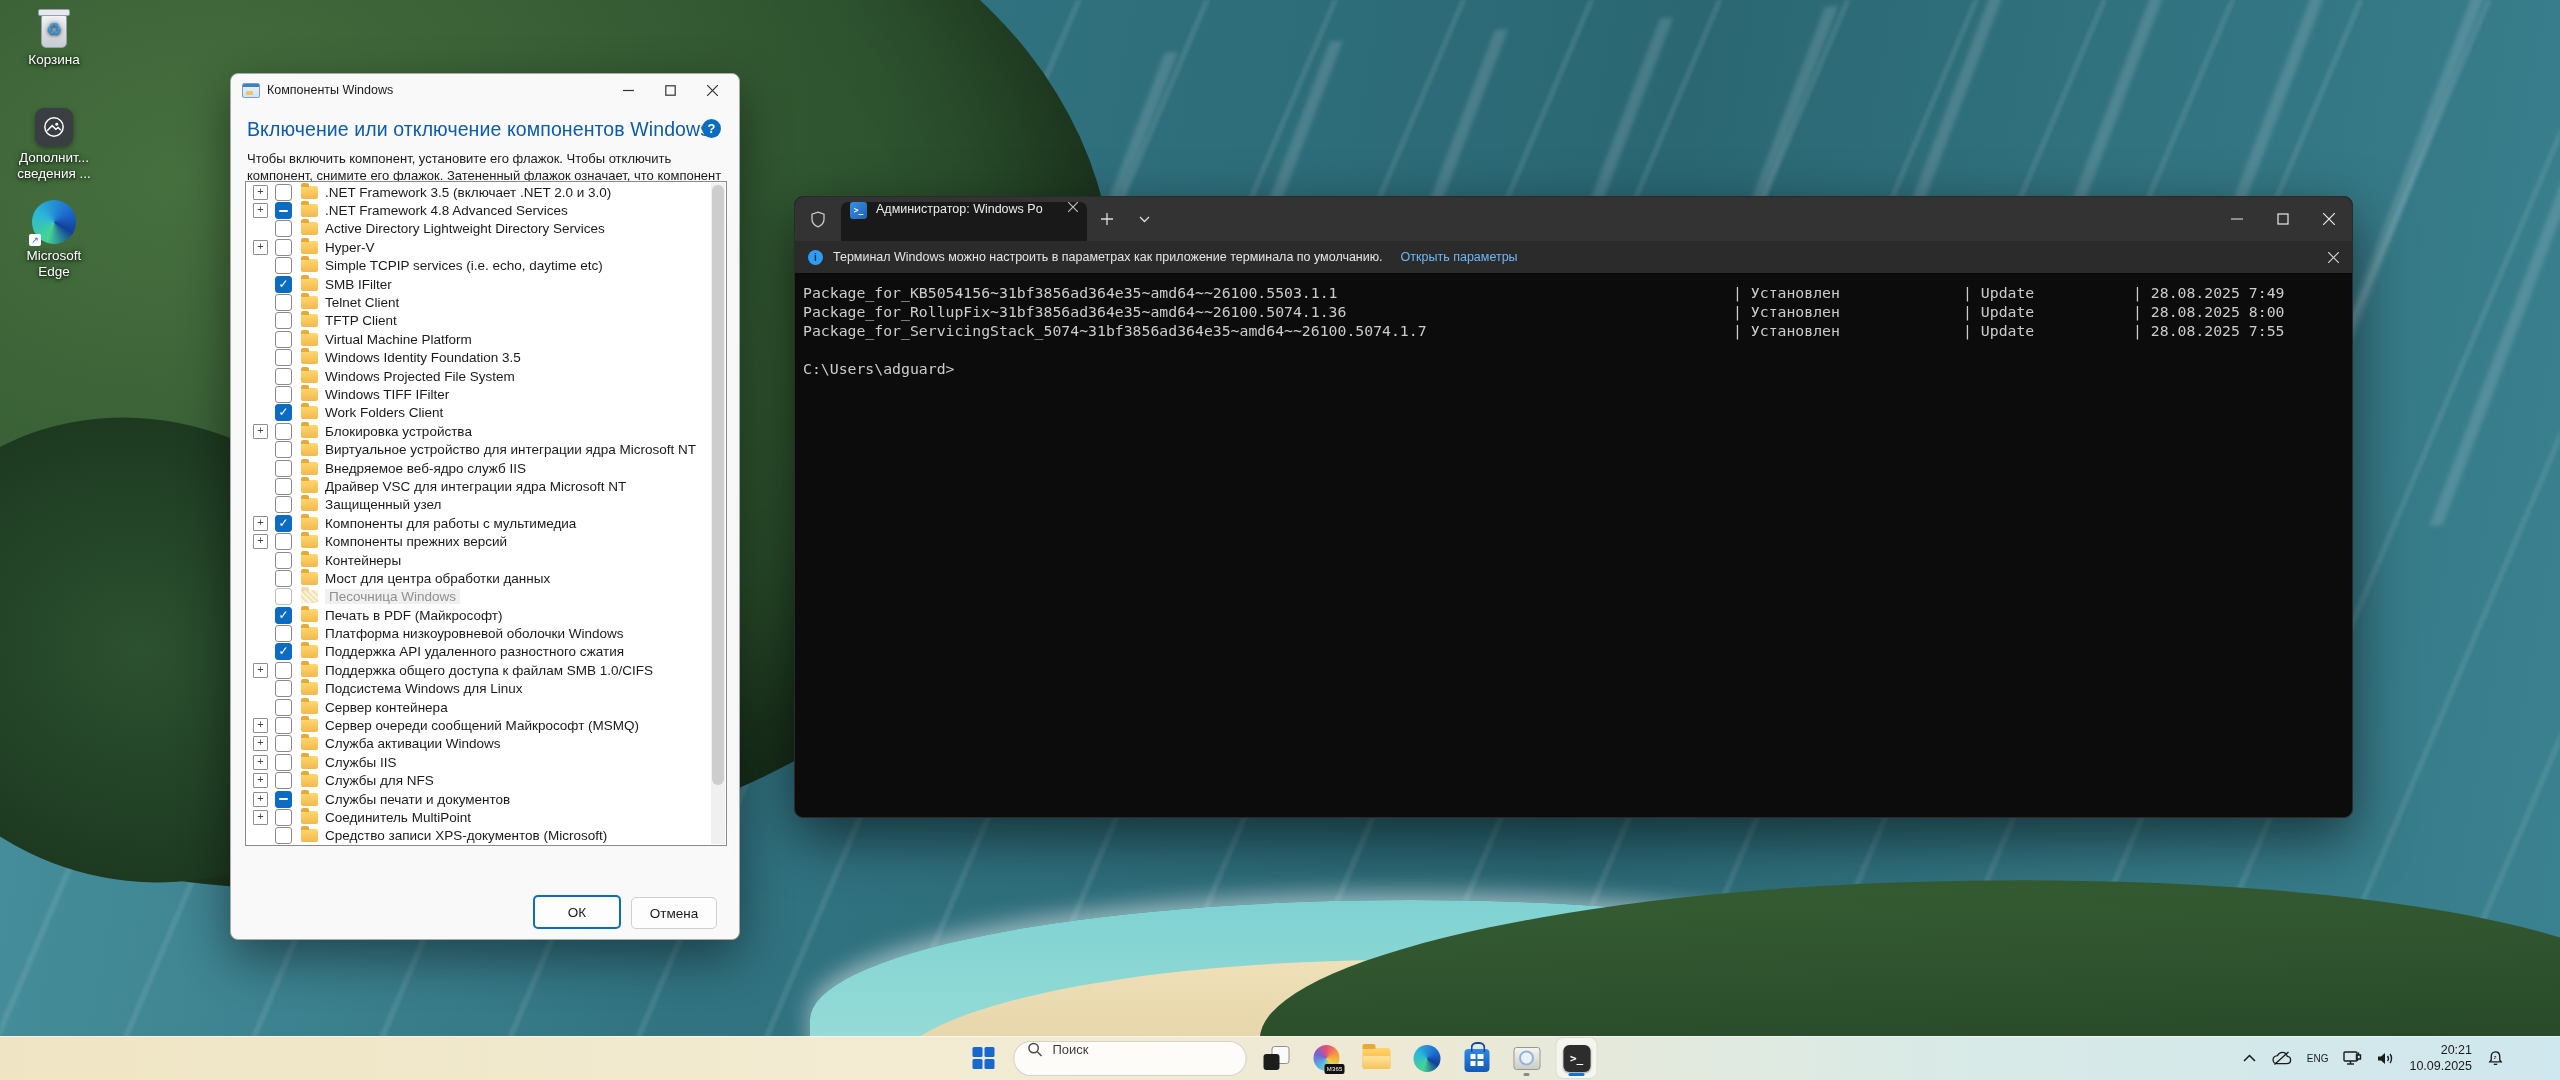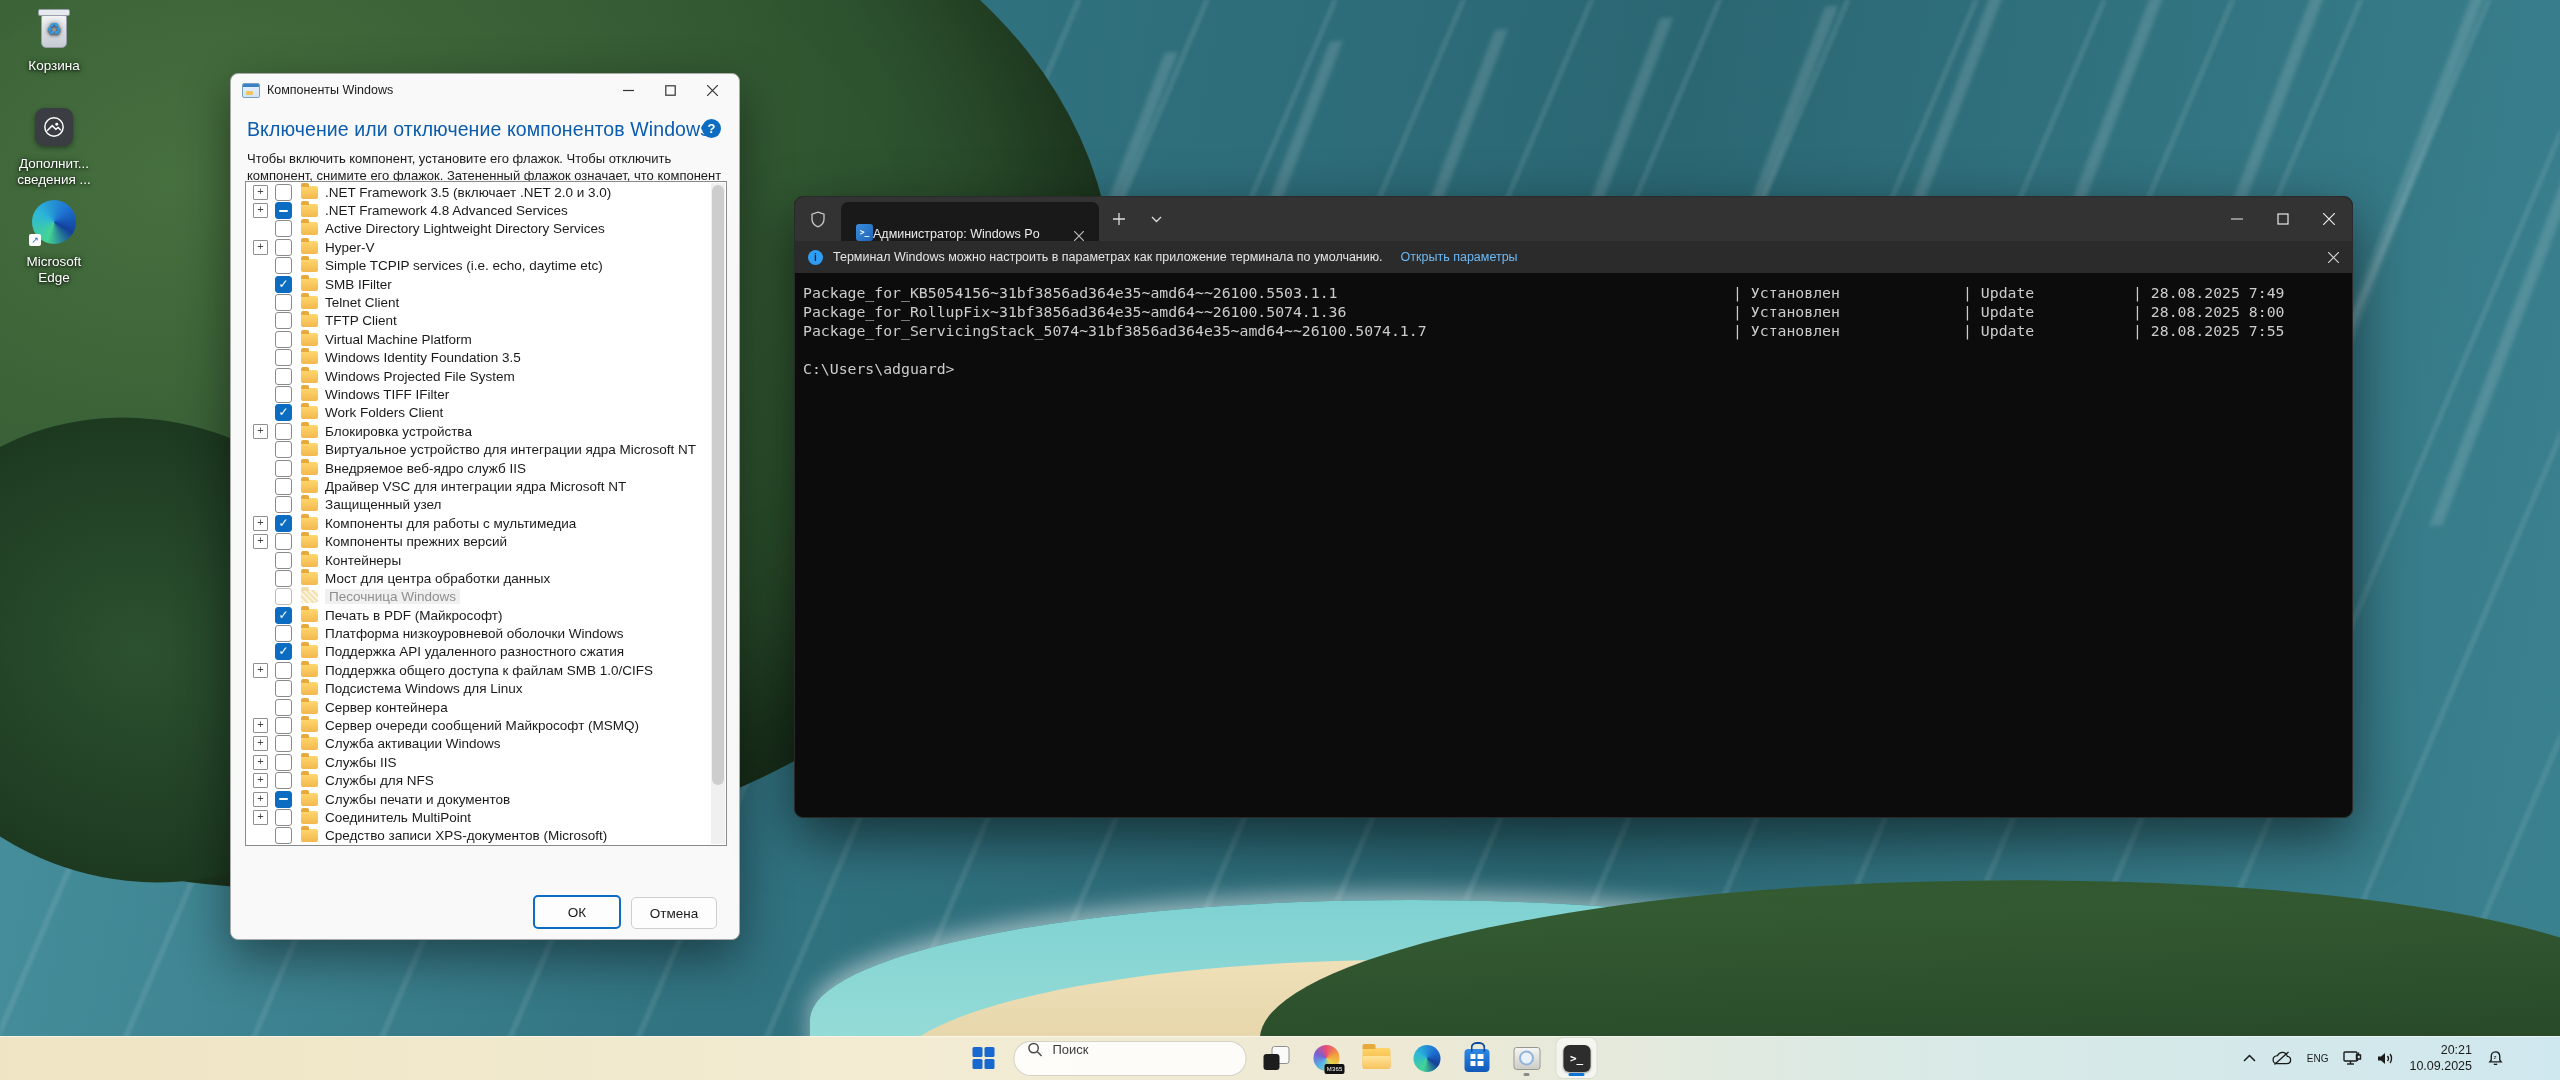--- a/index.html
+++ b/index.html
@@ -24,21 +24,21 @@
   .beach-water{position:absolute;left:810px;bottom:-60px;width:1200px;height:240px;border-radius:50% 50% 0 0;
     background:linear-gradient(#7fd2d2,#a5e2da);box-shadow:0 -8px 22px rgba(255,255,255,.5)}
   .beach-sand{position:absolute;left:890px;bottom:-110px;width:1030px;height:230px;border-radius:50% 50% 0 0;
     background:linear-gradient(#efe0b8,#d8c393)}
   .foliage-br{position:absolute;right:-120px;bottom:-100px;width:1420px;height:300px;transform:rotate(-2deg);
     border-radius:45% 55% 0 0;background:linear-gradient(#355c33,#1f3d22)}
 
   
   .dicon{position:absolute;width:104px;text-align:center;color:#fff;font-size:13.5px;line-height:1.15;
     text-shadow:0 1px 3px rgba(0,0,0,.9),0 0 6px rgba(0,0,0,.5);cursor:default}
-  .dicon-label{white-space:pre-line;margin-top:10px;display:block}
+  .dicon-label{white-space:pre-line;margin-top:4px;display:block}
   #di-recycle{left:2px;top:8px}
   #di-info{left:2px;top:108px}
   #di-edge{left:2px;top:200px}
   .bin{width:34px;height:40px;margin:0 auto;position:relative}
   .bin-lid{position:absolute;top:1px;left:1px;right:1px;height:5px;background:#e6e9ee;border:1px solid #99a0ab;border-radius:2px}
   .bin-body{position:absolute;top:7px;left:4px;right:4px;bottom:0;background:linear-gradient(#f2f3f5,#c6cbd4);
     border:1px solid #99a0ab;border-radius:2px 2px 5px 5px}
   .bin-sym{position:absolute;left:0;right:0;top:12px;font-size:17px;color:#2e9ce6}
   .photoglyph{width:38px;height:38px;margin:0 auto;background:#3a3d42;border-radius:9px;
     display:flex;align-items:center;justify-content:center;box-shadow:0 2px 5px rgba(0,0,0,.4)}
@@ -85,22 +85,22 @@
   .btn{position:absolute;height:30px;width:84px;background:#fdfdfd;border:1px solid #cfcfcf;border-radius:5px;
     font-size:13.5px;color:#1a1a1a;display:flex;align-items:center;justify-content:center}
   #btn-ok{right:118px;bottom:10px;border:2px solid #0b6cc1}
   #btn-cancel{right:22px;bottom:10px}
 
   
   .term{position:absolute;left:794px;top:196px;width:1557px;height:620px;background:#0c0c0c;border-radius:9px;
     border:1px solid #2a2a2a;box-shadow:0 20px 55px rgba(0,0,0,.55);overflow:hidden}
   .term-tb{height:44px;background:#333333;display:flex;align-items:stretch}
   .shield-wrap{width:46px;display:flex;align-items:center;justify-content:center}
-  .tab{margin-top:5px;width:228px;background:#191919;border-radius:7px 7px 0 0;display:flex;align-items:flex-end;
-    padding:0 15px;color:#ececec;font-size:12.5px}
+  .tab{margin-top:5px;width:228px;background:#191919;border-radius:7px 7px 0 0;display:flex;align-items:flex-start;
+    padding:0 9px;gap:9px;color:#ececec;font-size:12.5px}
   .ps-ico{width:17px;height:17px;flex:none;background:linear-gradient(135deg,#3a8fe0,#1e62b4);border-radius:3px;
     color:#fff;font:bold 8px/17px "DejaVu Sans Mono",monospace;text-align:center}
   .ps-ico::after{content:">_"}
   .tab-title{white-space:nowrap;overflow:hidden}
   .tab-close{margin-left:auto;color:#b9b9b9;display:flex;align-items:center}
   .newtab,.tabchev{display:flex;align-items:center;justify-content:center;color:#dedede}
   .newtab{width:40px}.tabchev{width:34px}
   .term-controls{margin-left:auto;display:flex}
   .t-ctl{width:46px;display:flex;align-items:center;justify-content:center;color:#eaeaea}
   .banner{height:32px;background:#2b2b2b;display:flex;align-items:center;padding:0 13px;gap:10px;

